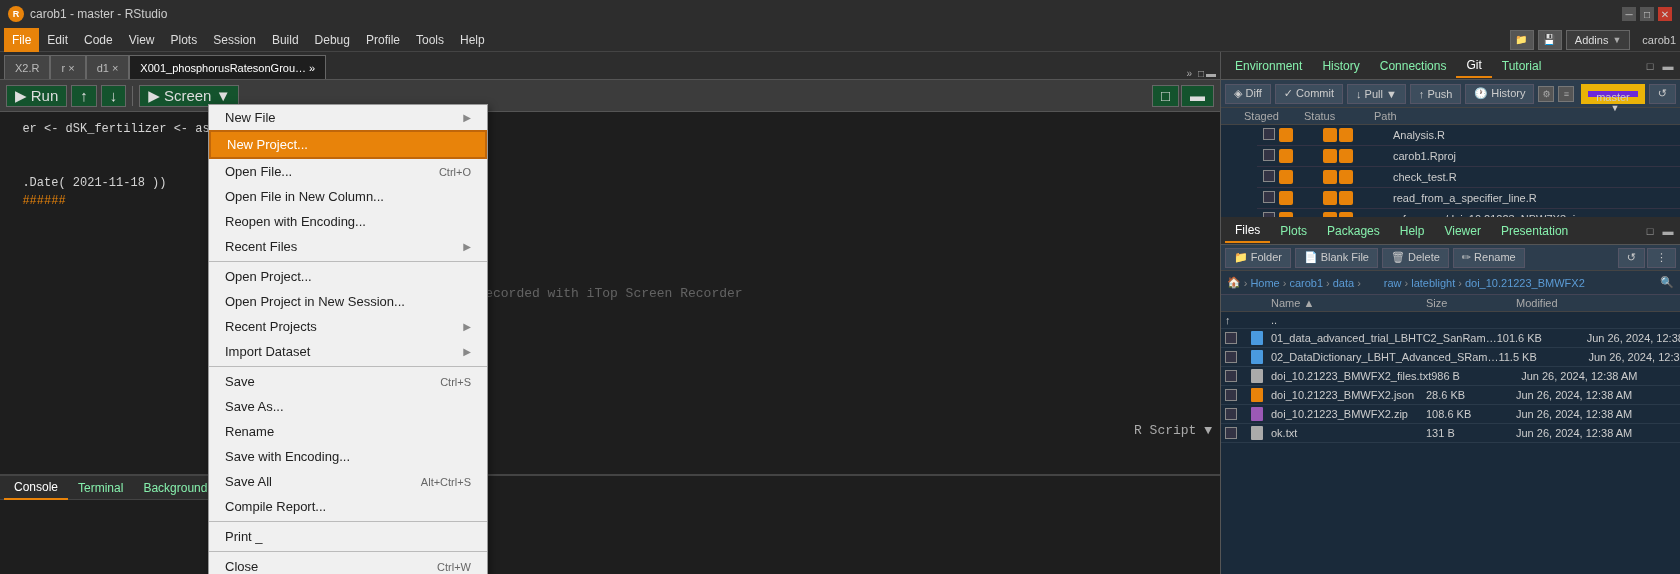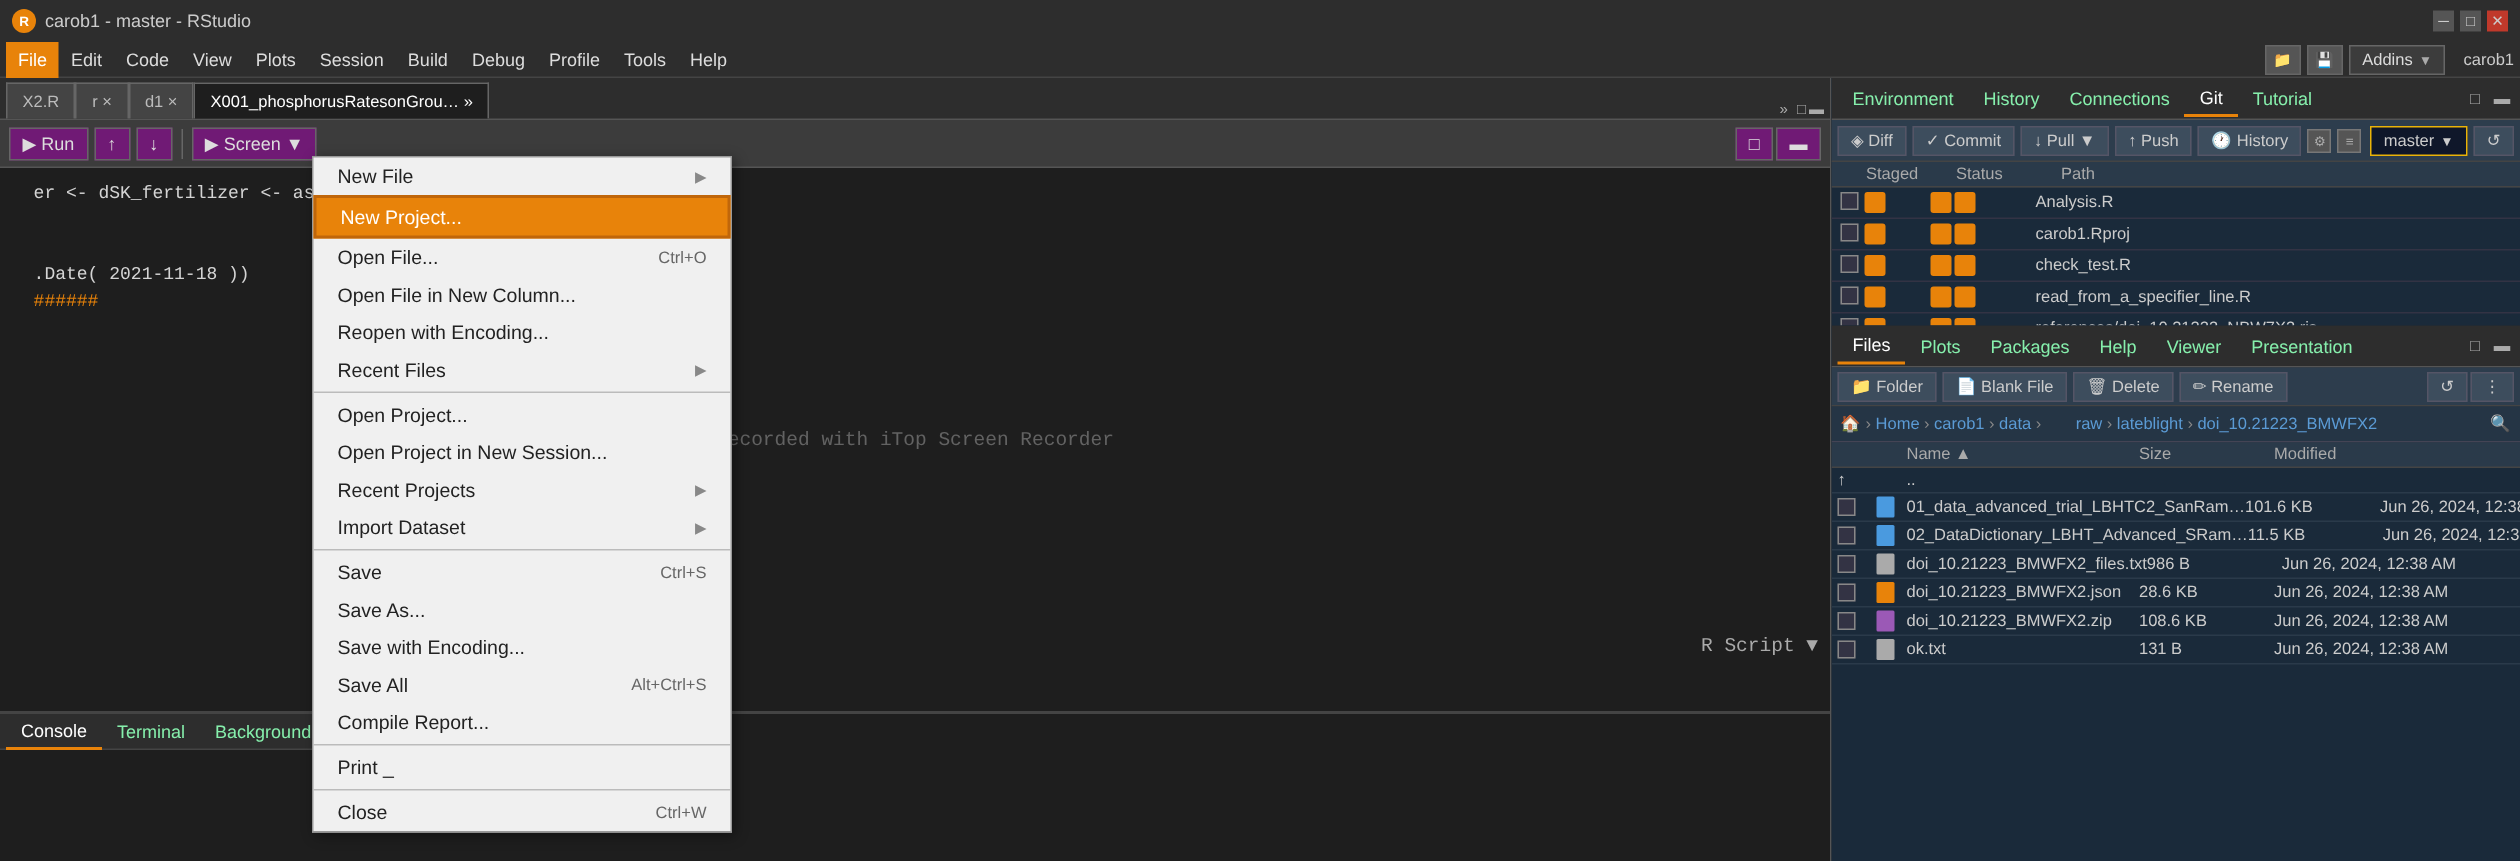--- a/index.html
+++ b/index.html
@@ -121,24 +121,24 @@
       background: #3c3c3c;
       display: flex;
       align-items: center;
       padding: 0 6px;
       gap: 4px;
       border-bottom: 1px solid #555;
     }
     .toolbar-btn {
       height: 22px;
       padding: 0 8px;
-      background: #701a75;
+      background: #14532d;
       border: 1px solid #666;
       color: #ddd;
-      font-size: 12px;
+      font-size: 15px;
       cursor: pointer;
       display: flex; align-items: center; gap: 3px;
     }
     .toolbar-separator { width: 1px; height: 20px; background: #666; margin: 0 2px; }
 
     
     .editor-area {
       flex: 1;
       background: #1e1e1e;
       color: #d4d4d4;
@@ -414,20 +414,23 @@
       </div>
       <div class="dropdown-separator"></div>
       <div class="dropdown-item">
         <span>Save</span>
         <span class="shortcut">Ctrl+S</span>
       </div>
       <div class="dropdown-item">
         <span>Save As...</span>
       </div>
       <div class="dropdown-item">
+        <span>Rename</span>
+      </div>
+      <div class="dropdown-item">
         <span>Save with Encoding...</span>
       </div>
       <div class="dropdown-item">
         <span>Save All</span>
         <span class="shortcut">Alt+Ctrl+S</span>
       </div>
       <div class="dropdown-item">
         <span>Compile Report...</span>
       </div>
       <div class="dropdown-separator"></div>
@@ -513,33 +516,33 @@
         <button class="git-btn">↓ Pull ▼</button>
         <button class="git-btn">↑ Push</button>
         <button class="git-btn">🕐 History</button>
         <div style="width:16px;height:16px;background:#555;border:1px solid #777;display:flex;align-items:center;justify-content:center;">
           <span style="color:#aaa;font-size:9px;">⚙</span>
         </div>
         <div style="width:16px;height:16px;background:#555;border:1px solid #777;display:flex;align-items:center;justify-content:center;">
           <span style="color:#aaa;font-size:9px;">≡</span>
         </div>
         <div style="margin-left:auto;display:flex;align-items:center;gap:4px;">
-          <div style="background:#0f172a;border:1px solid #eab308;padding:0 8px;height:20px;display:flex;align-items:center;color:#ccc;font-size:11px;">
+          <div style="background:#6d28d9;border:7px solid #eab308;padding:0 8px;height:20px;display:flex;align-items:center;color:#ccc;font-size:11px;flex-direction:column;">
             <span>master</span>
             <span style="margin-left:4px;font-size:9px;">▼</span>
           </div>
           <button class="git-btn">↺</button>
         </div>
       </div>
       <div class="git-table-header">
         <span>Staged</span>
         <span>Status</span>
         <span>Path</span>
       </div>
-      <div style="overflow-y:auto;max-height:110px;">
+      <div style="overflow-y:auto;max-height:110px;margin-left:36px;">
         <div class="git-row">
           <div style="display:flex;gap:4px;">
               <div class="git-checkbox"></div>
               <span class="git-status-icon"></span>
             </div>
           <div style="display:flex;gap:2px;">
               <span class="git-status-icon"></span>
               <span class="git-status-icon"></span>
             </div>
           <span>Analysis.R</span>

